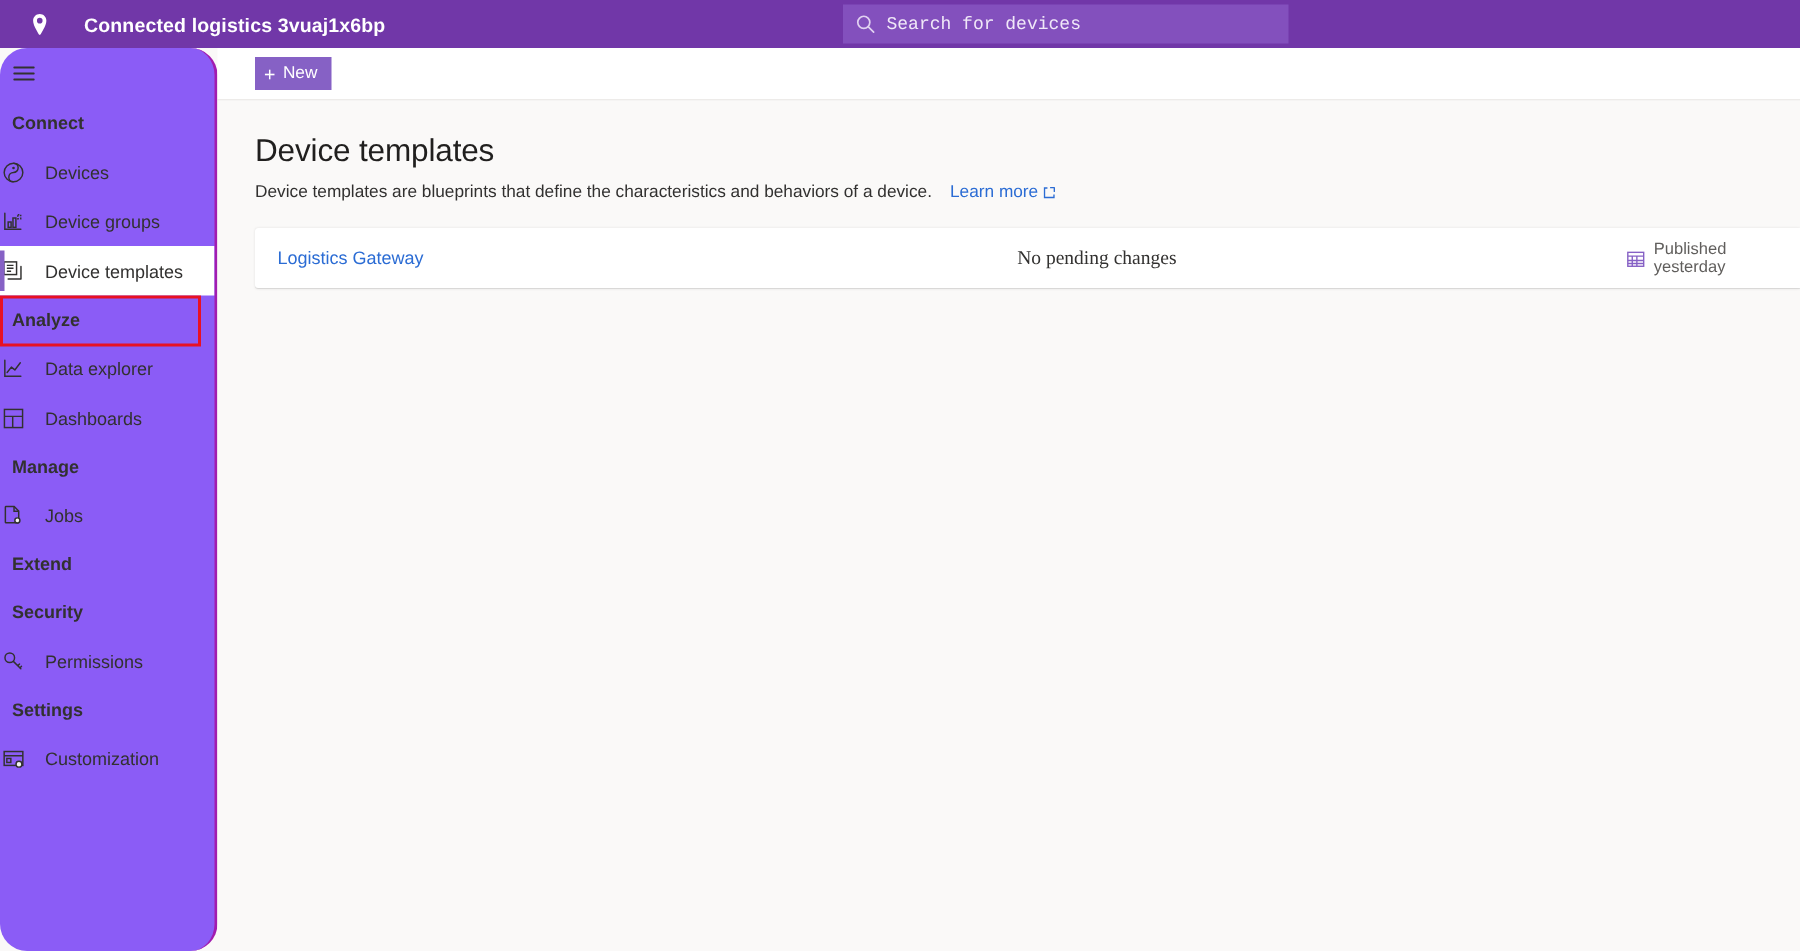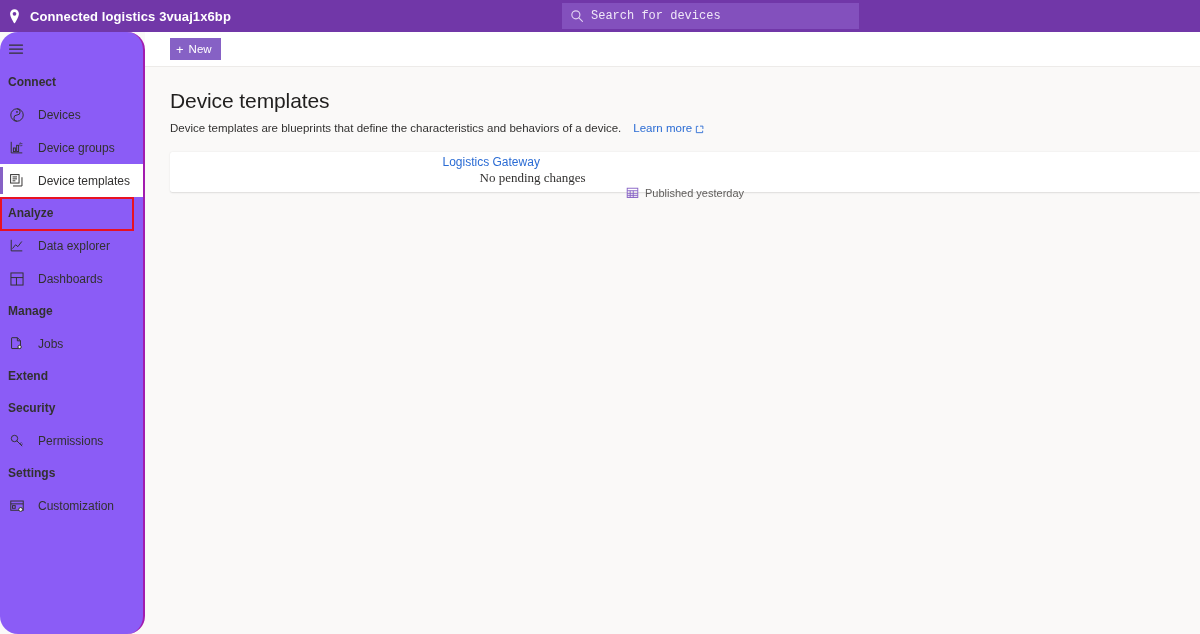--- a/index.html
+++ b/index.html
@@ -27,22 +27,22 @@
     min-height: 32px;
     background: #7137a8;
     display: flex;
     align-items: center;
     position: relative;
     color: #ffffff;
   }
   .topbar-brand {
     display: flex;
     align-items: center;
-    padding-left: 4px;
-    gap: 6px;
+    padding-left: 16px;
+    gap: 20px;
   }
   .brand-icon {
     width: 20px;
     height: 20px;
     display: flex;
     align-items: center;
     justify-content: center;
   }
   .brand-title {
     font-size: 13px;
@@ -104,21 +104,21 @@
     padding: 0 0 0 8px;
     height: 32px;
     display: flex;
     align-items: center;
   }
 
   .nav-item {
     height: 33px;
     display: flex;
     align-items: center;
-    padding-left: 8px;
+    padding-left: 0;
     gap: 13px;
     cursor: pointer;
     position: relative;
     font-size: 12px;
     color: #323130;
   }
   .nav-item .nav-ico {
     width: 17px; height: 17px;
     flex: 0 0 17px;
     display: flex; align-items: center; justify-content: center;
@@ -213,21 +213,20 @@
   .list-area { margin-top: 18px; padding-left: 25px; }
   .tmpl-row {
     background: #ffffff;
     height: 40px;
     border-radius: 2px 0 0 2px;
     box-shadow: 0 .6px 1.8px rgba(0,0,0,0.10), 0 .15px .45px rgba(0,0,0,0.07);
     display: flex;
     align-items: center;
     cursor: pointer;
     width: calc(100% + 0px);
-    flex-direction: column;
   }
   .cell-name { width: 515px; padding-left: 15px; }
   .tmpl-link {
     color: #2b6cd4;
     font-size: 12px;
     text-decoration: none;
     cursor: pointer;
   }
   .cell-status {
     width: 411px;

